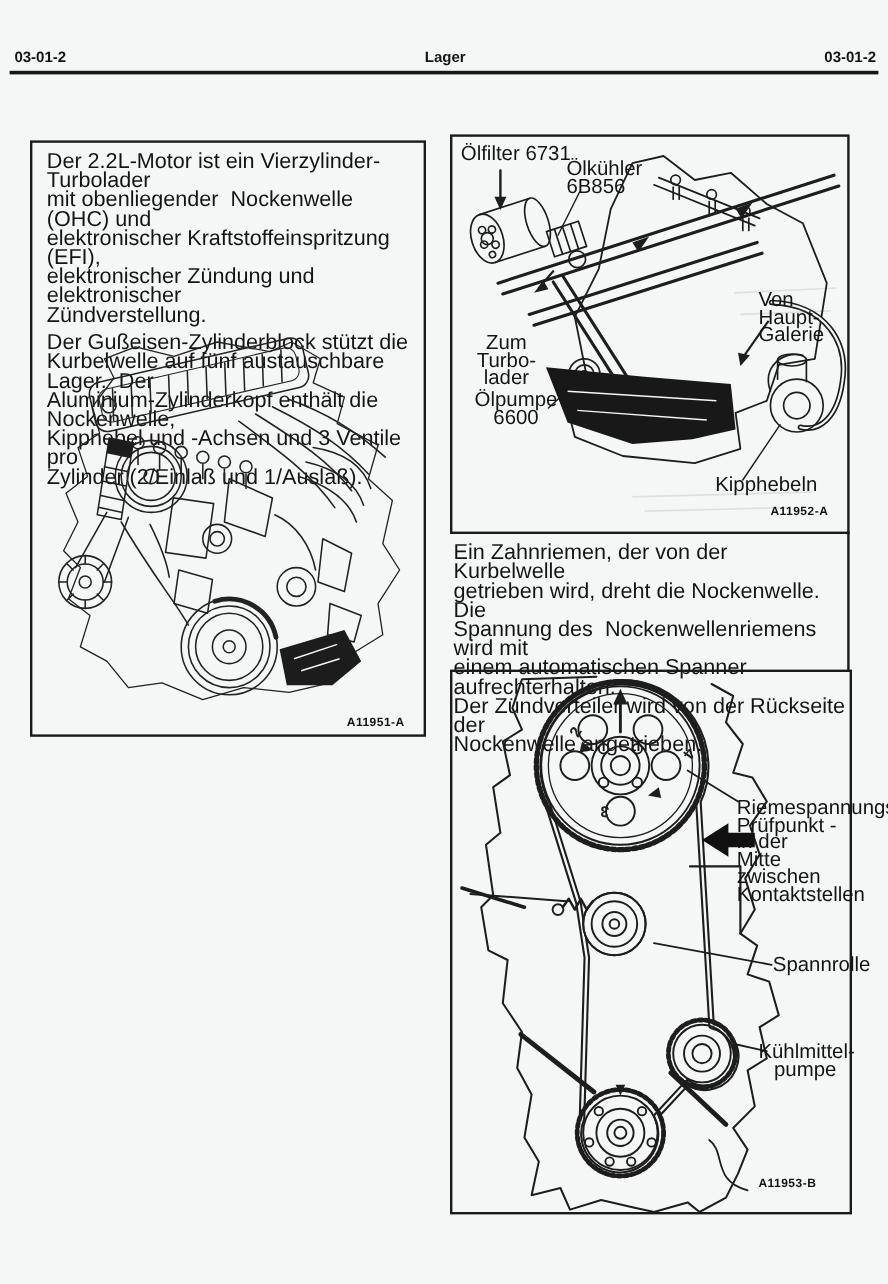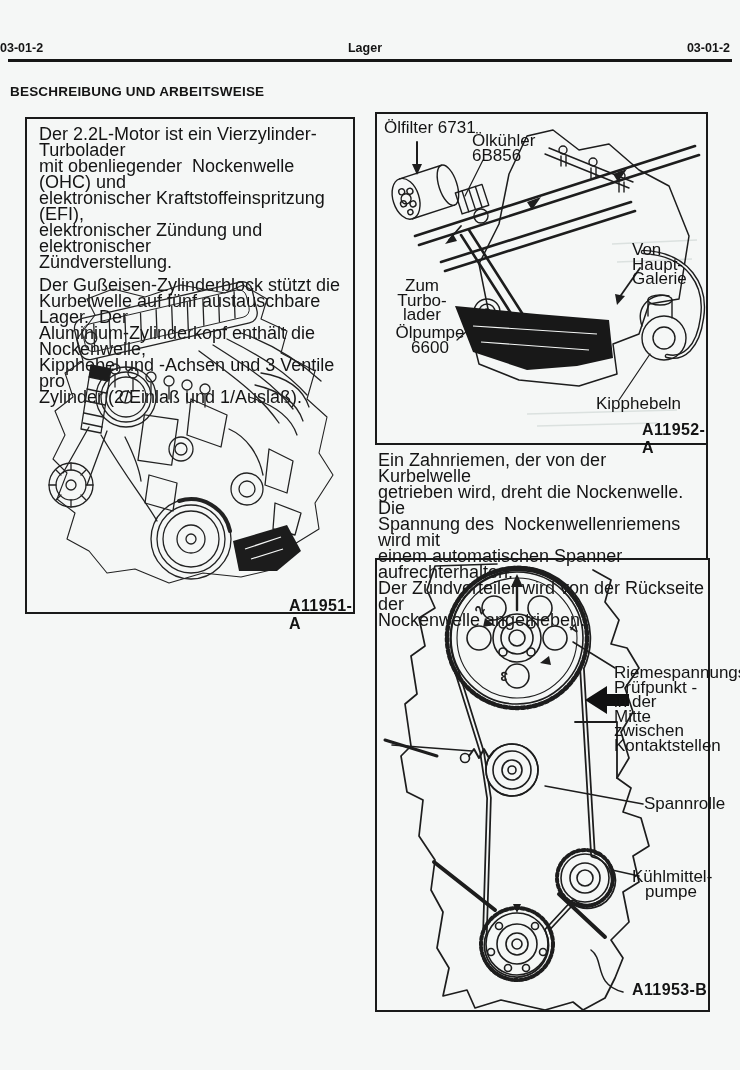--- a/index.html
+++ b/index.html
@@ -1,20 +1,20 @@
 <!DOCTYPE html>
 <html><head>
 <meta charset="utf-8">
 <style>
   * { margin:0; padding:0; box-sizing:border-box; }
   html,body { background:#e8eae9; }
   body { font-family:"Liberation Sans", sans-serif; color:#141414; }
   .page { position:relative; width:740px; height:1070px; background:#f5f7f6; overflow:hidden; }
 
-  .hdr { position:absolute; top:41px; left:0; right:10px; height:15px;
+  .hdr { position:absolute; top:41px; left:12px; right:10px; height:15px;
          font-size:12.5px; font-weight:bold; }
   .hdr .hl { position:absolute; left:0; top:0; }
   .hdr .hc { position:absolute; left:0; right:0; top:0; text-align:center; }
   .hdr .hr { position:absolute; right:0; top:0; }
   .rule { position:absolute; top:59px; left:8px; width:724px; height:3px; background:#161616; }
   .sec-title { position:absolute; top:84px; left:10px; font-size:13.5px; font-weight:bold; letter-spacing:.2px; }
 
   .para { white-space:pre-wrap; font-size:18px; line-height:16px; }
   .para + .para { margin-top:7px; }
 
@@ -24,34 +24,33 @@
   #box-belt  { left:375px; top:558px; width:335px; height:454px; }
   .connector { position:absolute; left:706px; top:443px; width:2px; height:117px; background:#1a1a1a; }
 
   .intro-wrap { position:absolute; left:12px; top:7px; width:306px; }
   .lube-wrap  { position:absolute; left:28px; top:649px; width:330px; }
   .belt-para-wrap { position:absolute; left:378px; top:452px; width:330px; }
 
   .fig-svg { position:absolute; }
   .lbl { position:absolute; font-size:17px; line-height:14.5px; white-space:pre-line; }
   .lbl.center { text-align:center; }
-  .fig-code { position:absolute; font-size:16px; font-weight:bold; letter-spacing:.4px; }
+  .fig-code { position:absolute; font-size:10px; font-weight:bold; letter-spacing:.4px; }
 </style>
 </head>
 <body>
 
 <div class="page">
 
   <div class="hdr">
     <span class="hl">03-01-2</span>
     <span class="hc">Lager</span>
     <span class="hr">03-01-2</span>
   </div>
   <div class="rule"></div>
-  <div class="sec-title">BESCHREIBUNG UND ARBEITSWEISE</div>
 
   <div class="box" id="box-left">
     <div class="intro-wrap">
       <div class="para">Der 2.2L-Motor ist ein Vierzylinder-Turbolader
 mit obenliegender  Nockenwelle (OHC) und
 elektronischer Kraftstoffeinspritzung (EFI),
 elektronischer Zündung und elektronischer
 Zündverstellung.</div>
       <div class="para">Der Gußeisen-Zylinderblock stützt die
 Kurbelwelle auf fünf austauschbare Lager.  Der

